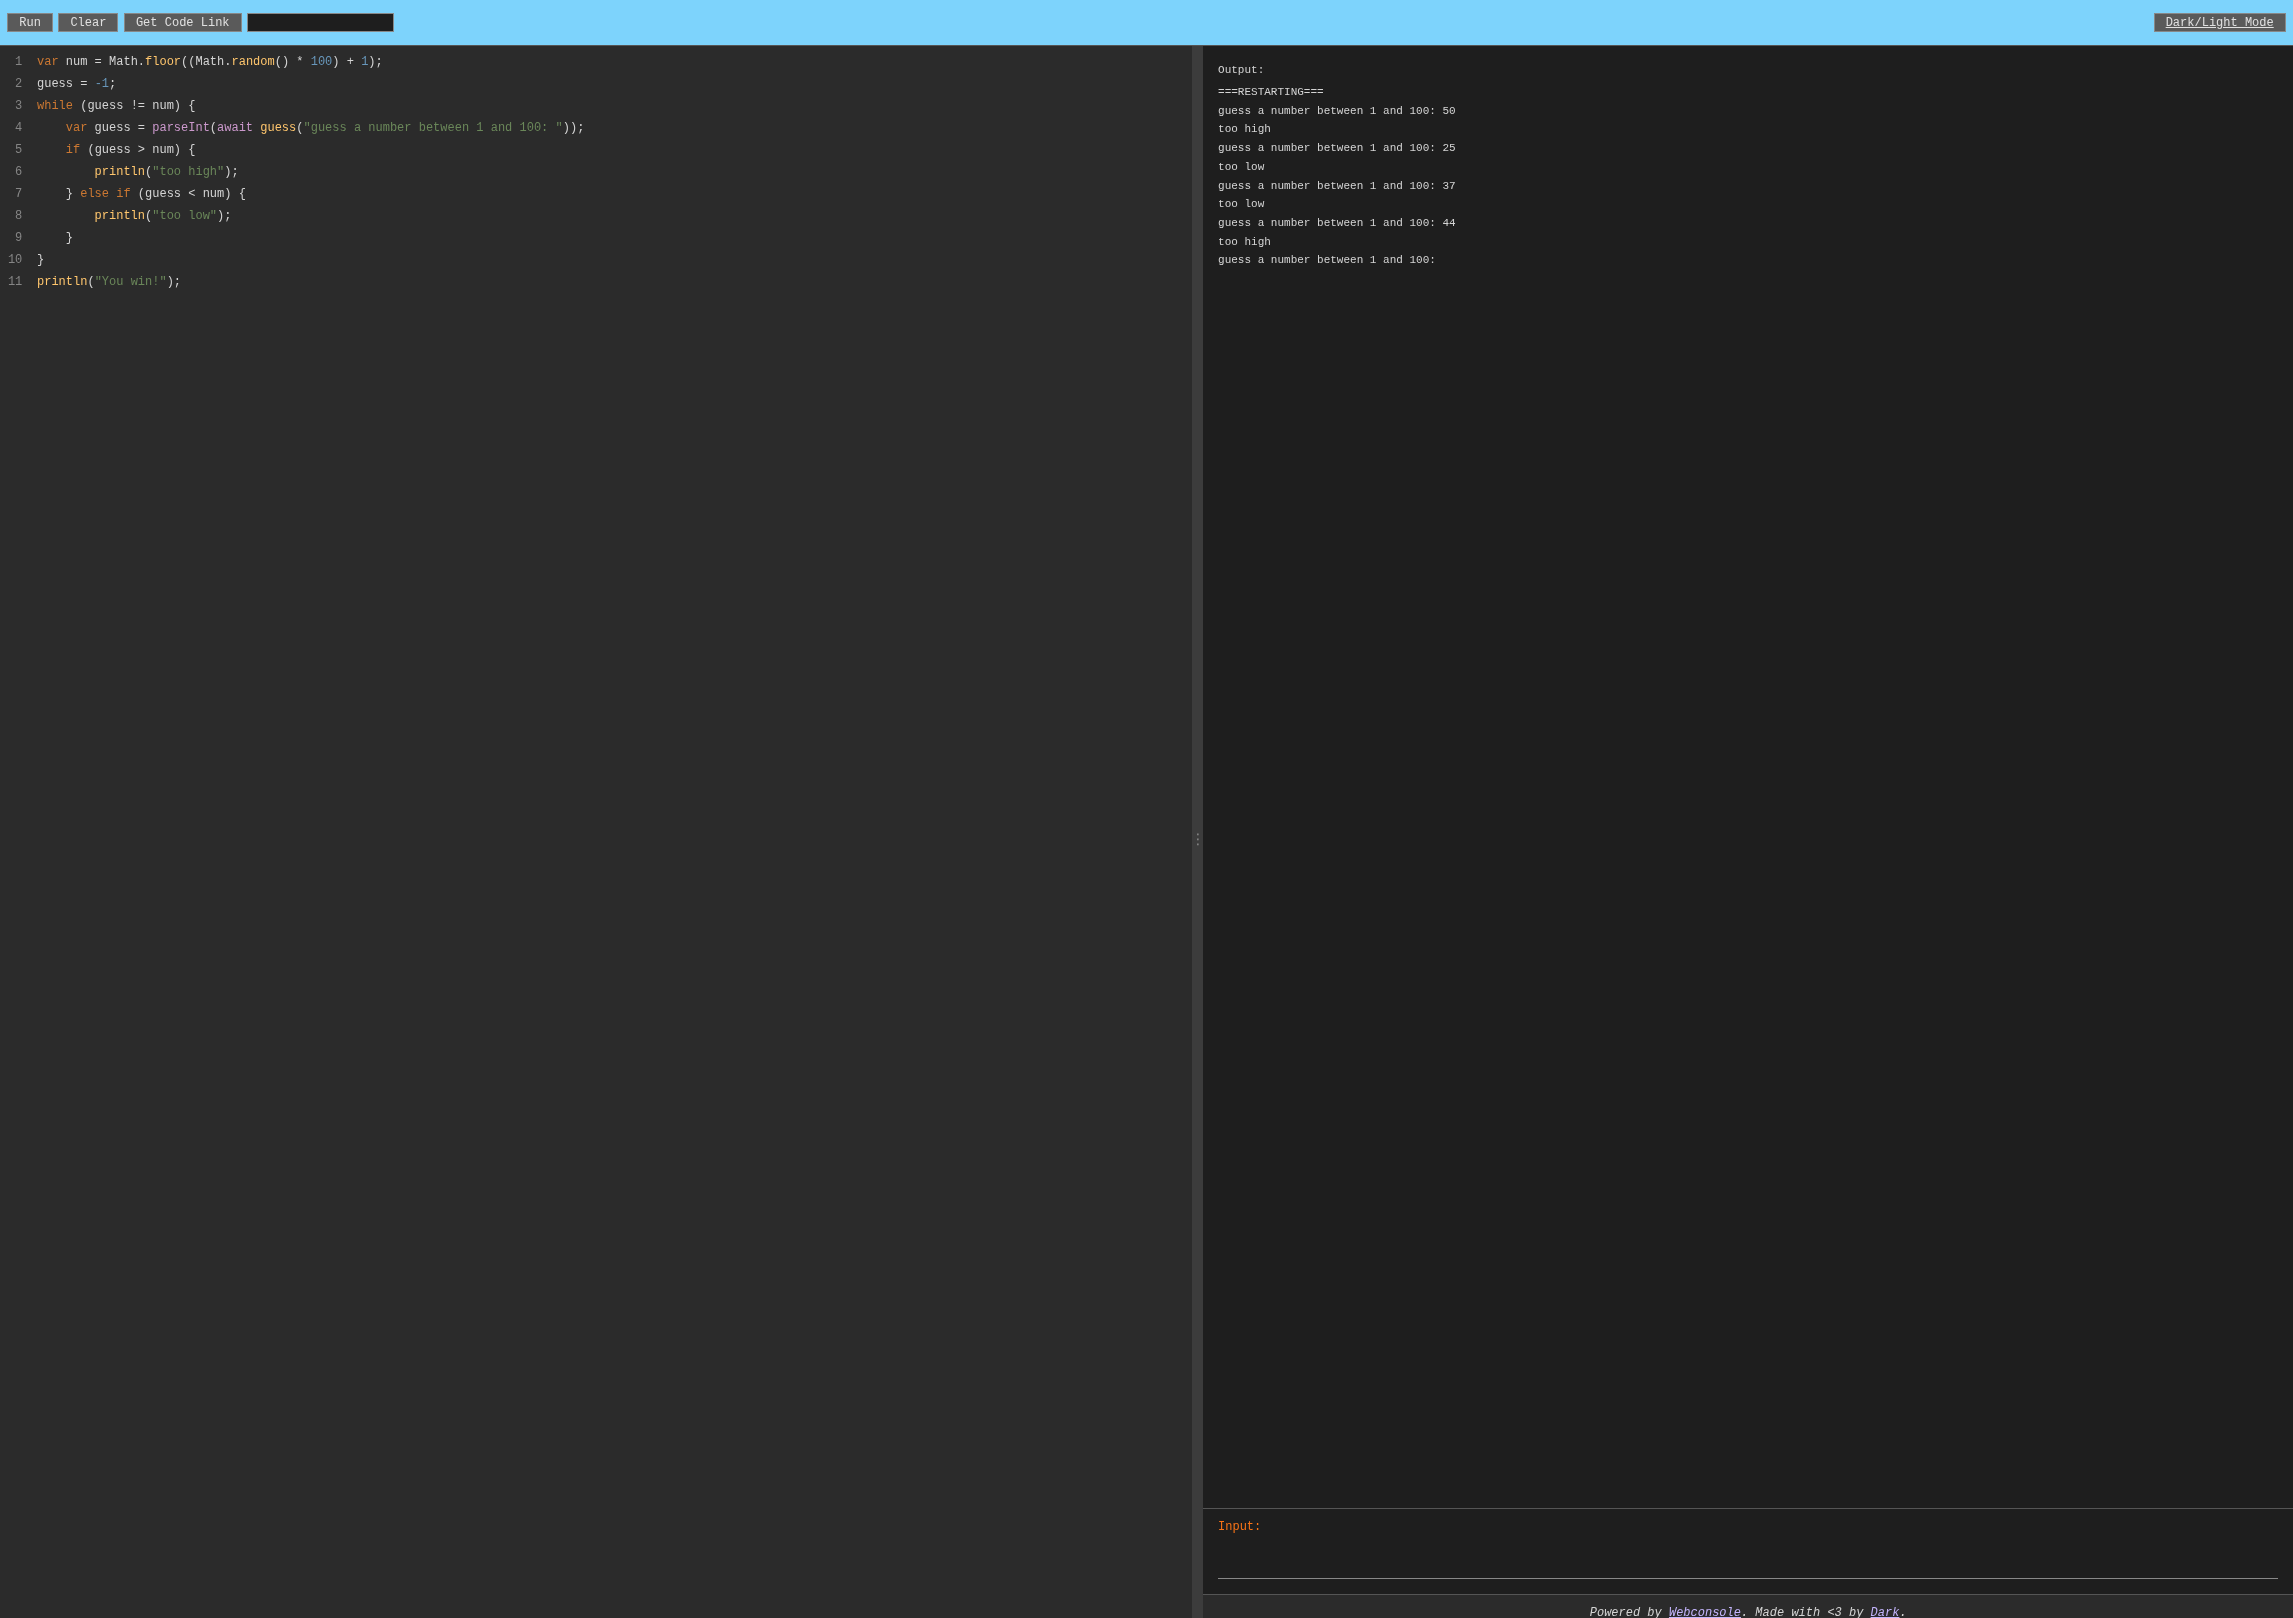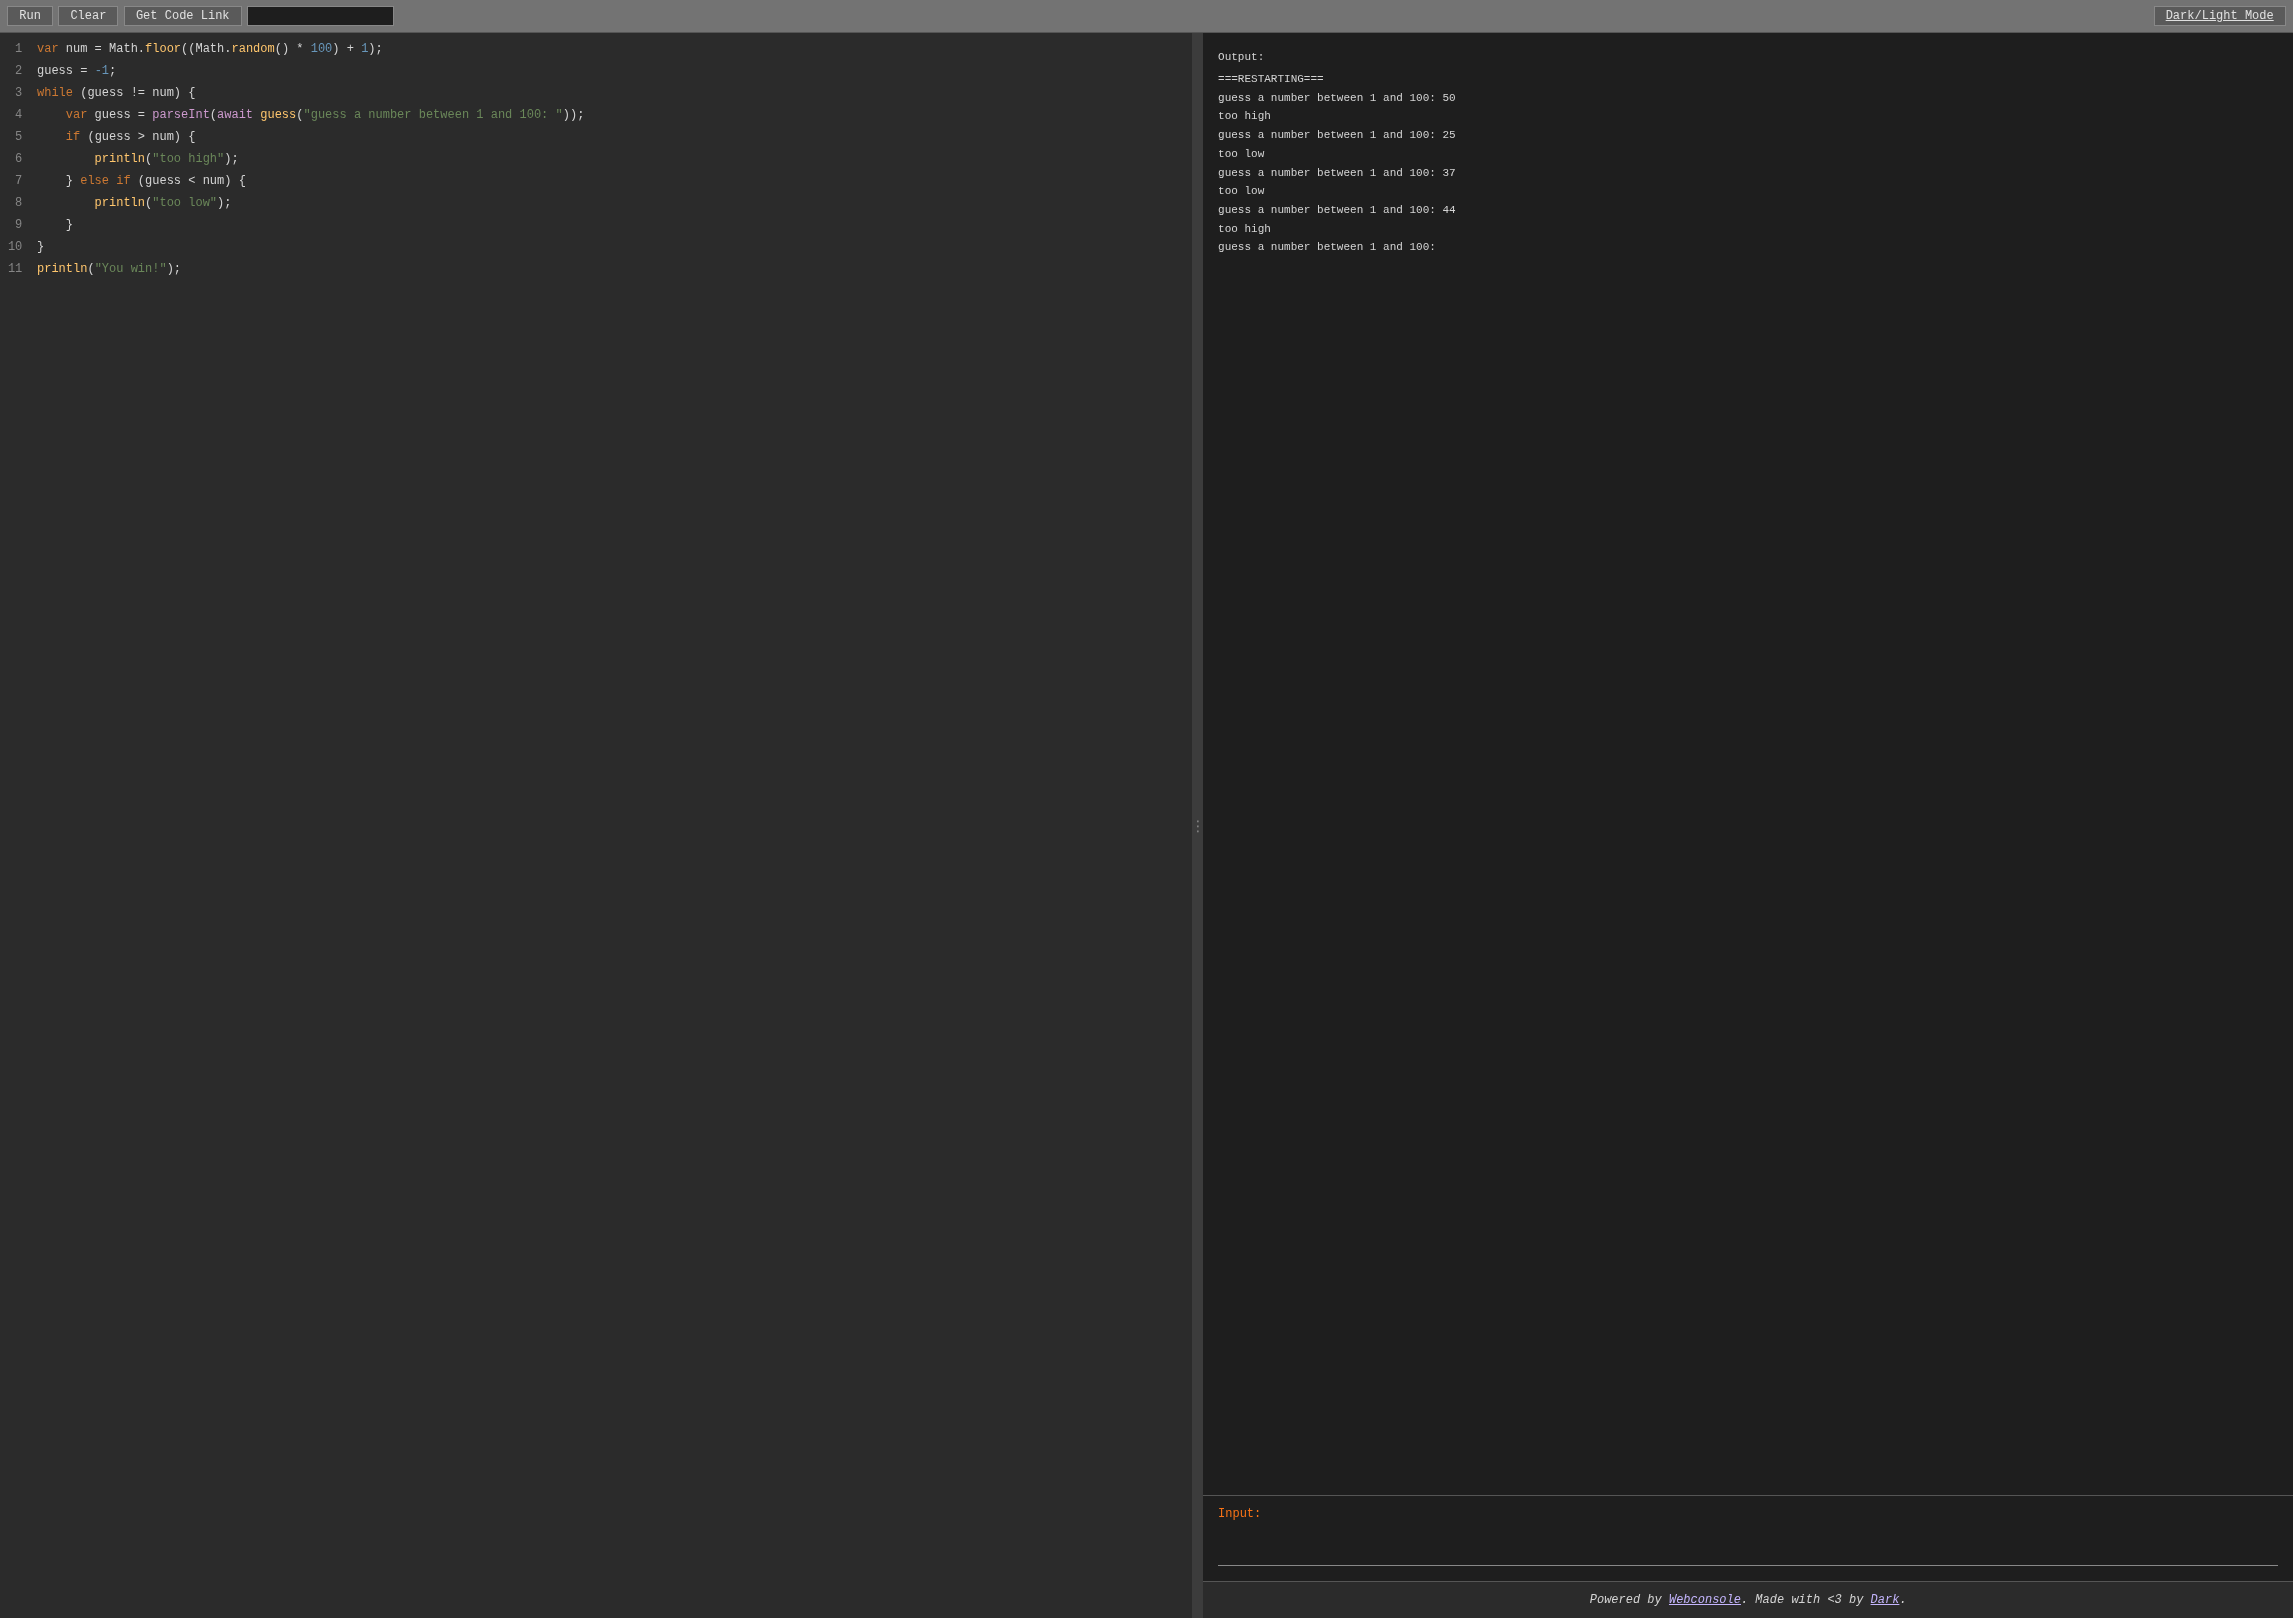--- a/index.html
+++ b/index.html
@@ -14,23 +14,23 @@
       font-family: 'Courier New', Courier, monospace;
       font-size: 13px;
       height: 100vh;
       overflow: hidden;
     }
 
     
     #toolbar {
       display: flex;
       align-items: center;
-      background-color: #737373;
+      background-color: #7dd3fc;
       padding: 3.7px 7.3px;
-      height: 33px;
+      height: 46px;
       gap: 5.5px;
       border-bottom: 0.9px solid #555;
     }
 
     #toolbar button {
       background-color: #5a5a5a;
       color: #e0e0e0;
       border: 0.9px solid #888;
       padding: 1.8px 11px;
       font-size: 12px;

